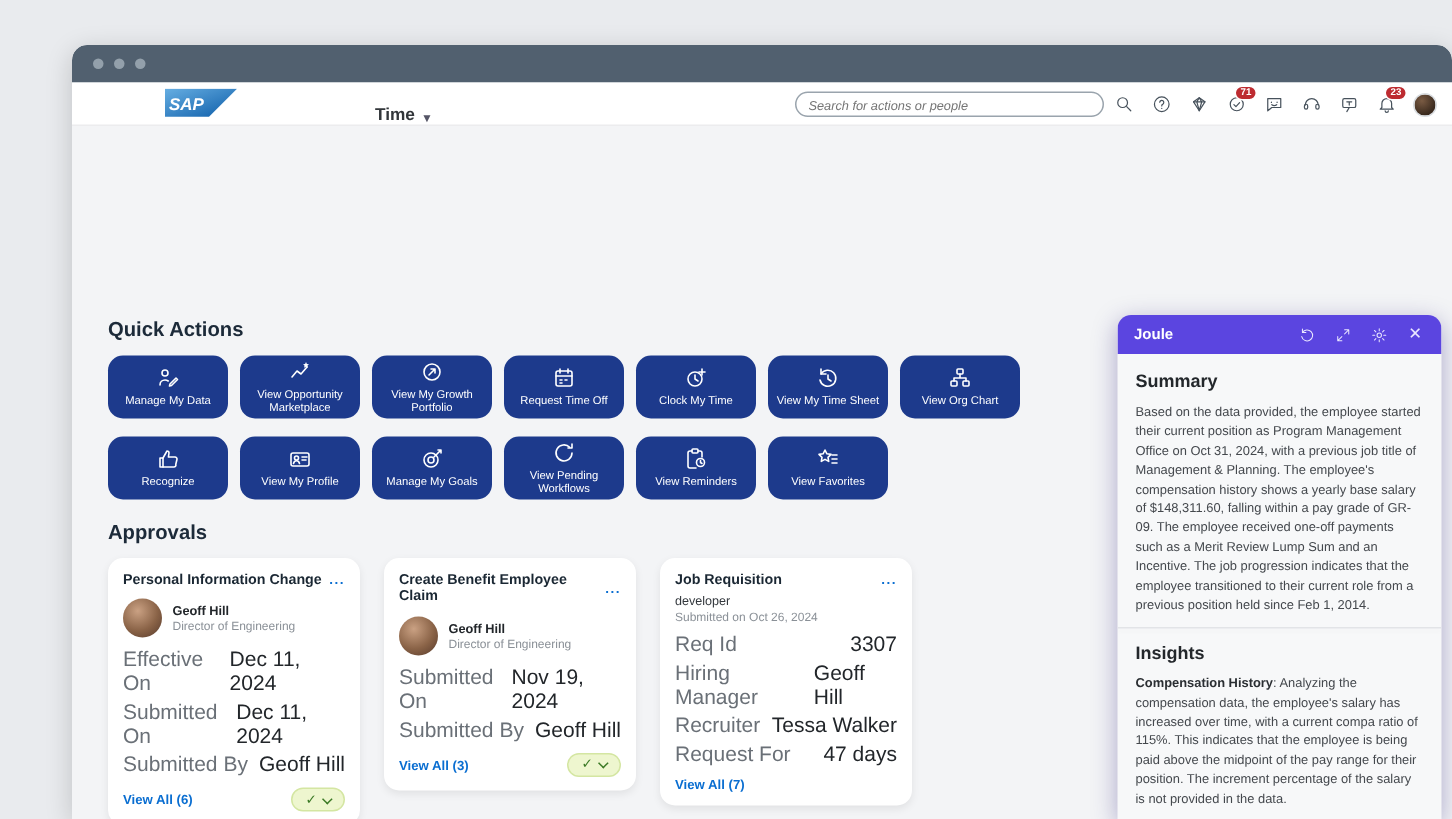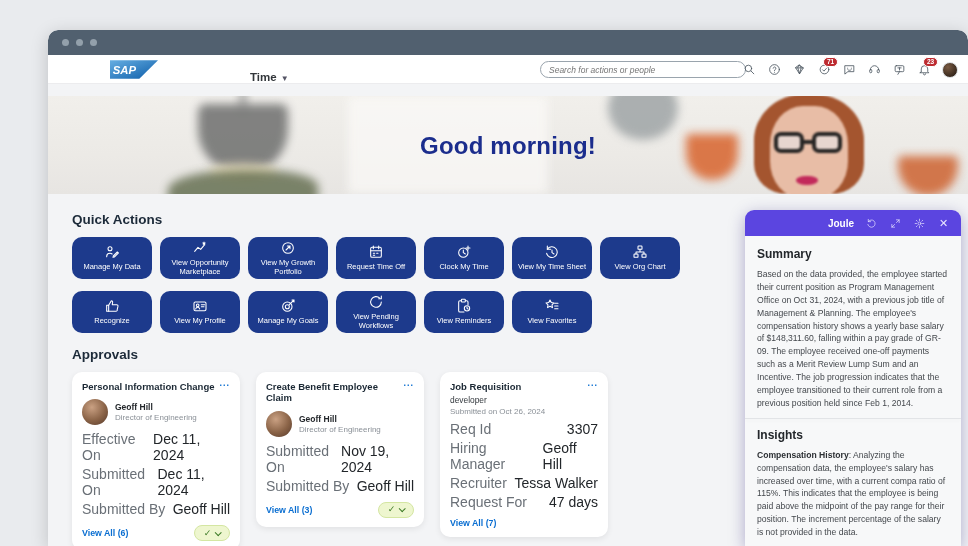--- a/index.html
+++ b/index.html
@@ -17,21 +17,21 @@
             display:flex; align-items:center; padding-left:14px; gap:7px; }
   .chrome .dot { width:7px; height:7px; border-radius:50%; background:#93a0ab; }
 
   
   .topbar { height:29px; background:#ffffff; display:flex; align-items:flex-end;
             padding:0 14px; position:relative; border-bottom:1px solid #ececee; }
   .sap-logo { margin-left:48px; flex:0 0 auto; }
   .nav-home { margin-left:92px; display:flex; align-items:center; gap:4px;
               font-size:11.5px; font-weight:bold; color:#32363a; cursor:pointer; }
   .nav-home .chev { font-size:8px; color:#556; transform:translateY(1px); }
-  .searchbox { position:absolute; left:492px; top:6px; width:206px; height:17px;
+  .searchbox { position:absolute; left:482px; top:6px; width:206px; height:17px;
                border:1px solid #9aa4ad; border-radius:9px; background:#fff;
                display:flex; align-items:center; padding:0 8px; }
   .searchbox input { border:none; outline:none; width:100%; font-size:8.5px;
                      font-style:italic; color:#7a8288; background:transparent;
                      font-family:"Liberation Sans", sans-serif; }
   .tb-icons { position:absolute; right:10px; top:0; height:29px; display:flex;
               align-items:center; gap:11px; }
   .tb-ic { position:relative; width:14px; height:14px; display:flex;
            align-items:center; justify-content:center; cursor:pointer; }
   .tb-ic svg { width:13px; height:13px; stroke:#47525c; fill:none; stroke-width:1.5;
@@ -86,21 +86,21 @@
           display:flex; flex-direction:column; align-items:center; justify-content:center;
           gap:2px; cursor:pointer; flex:0 0 auto; }
   .tile svg { width:16px; height:16px; stroke:#fff; fill:none; stroke-width:1.6;
               stroke-linecap:round; stroke-linejoin:round; }
   .tile-label { font-size:7.5px; text-align:center; line-height:1.25; padding:0 3px; }
 
   .approvals { margin-top:14px; }
   .cards-row { display:flex; gap:16px; align-items:flex-start; }
   .card { background:#fff; border-radius:10px; width:168px;
           box-shadow:0 2px 6px rgba(0,0,0,.08); padding:9px 10px; position:relative; }
-  .card-head { display:flex; justify-content:space-between; align-items:flex-start; }
+  .card-head { display:flex; justify-content:space-between; align-items:center; }
   .card-title { font-size:9.5px; font-weight:bold; color:#1a2733; line-height:1.2; }
   .dots-menu { color:#0a6ed1; font-weight:bold; font-size:9px; letter-spacing:1px;
                cursor:pointer; line-height:.6; }
   .person { display:flex; align-items:center; gap:7px; margin:7px 0 6px; }
   .p-avatar { width:26px; height:26px; border-radius:50%;
               background:radial-gradient(circle at 38% 32%, #caa183 0%, #8a6347 55%, #54382a 100%); }
   .p-name { font-size:8.5px; color:#22262a; font-weight:bold; }
   .p-role { font-size:8px; color:#8a9097; margin-top:1px; }
   .frow { display:flex; justify-content:space-between; font-size:14px; margin:3px 0; }
   .frow .fl { color:#6a7077; }
@@ -121,21 +121,21 @@
                  background:linear-gradient(90deg,#b9b4ae 0 8px,#e8e4de 8px 60px,#cfd3d6 60px 110px,#e8d9c8 110px 126px,#dfe2e4 126px 160px); 
                  box-shadow:0 1px 3px rgba(0,0,0,.15); }
 
   
   .joule { position:absolute; left:745px; top:210px; width:216px; height:336px;
            border-radius:9px 9px 0 0; background:#f7f8f9;
            box-shadow:0 4px 16px rgba(40,30,120,.35); overflow:hidden; z-index:20;
            display:flex; flex-direction:column; }
   .joule-head { height:26px; background:#5b45e0; display:flex; align-items:center;
                 padding:0 11px; flex:0 0 auto; }
-  .joule-title { color:#fff; font-size:10px; font-weight:bold; flex:1;text-align:right; }
+  .joule-title { color:#fff; font-size:10px; font-weight:bold; flex:1; }
   .jh-ic { width:13px; height:13px; margin-left:11px; cursor:pointer; display:flex;
            align-items:center; justify-content:center; }
   .jh-ic svg { width:11px; height:11px; stroke:#e9e6ff; fill:none; stroke-width:1.5;
                stroke-linecap:round; stroke-linejoin:round; }
   .jh-close { color:#e9e6ff; font-size:11px; line-height:1; }
   .joule-body { position:relative; flex:1; padding:9px 12px 0; overflow:hidden; }
   .j-sec-title { font-size:12px; font-weight:bold; color:#23272b; margin:2px 0 7px; }
   .j-p { font-size:8.6px; line-height:1.5; color:#44484d; margin-bottom:8px; }
   .j-div { height:1px; background:#e2e4e7; margin:6px -12px 9px;
            box-shadow:0 2px 3px rgba(0,0,0,.04); }
@@ -224,41 +224,20 @@
           <svg viewBox="0 0 24 24">
               <path d="M6 16v-5a6 6 0 0 1 12 0v5l2 2H4z"></path>
               <path d="M10 20a2 2 0 0 0 4 0"></path>
             </svg>
           <span class="badge">23</span>
         </div>
         <div class="avatar-top"></div>
       </div>
     </div>
 
-    <div class="hero">
-      <div class="blob win-light"></div>
-      <div class="blob lamp-cord"></div>
-      <div class="blob lamp-shade"></div>
-      <div class="blob lamp-glow"></div>
-      <div class="blob plant"></div>
-      <div class="blob ceil-sphere"></div>
-      <div class="blob orange-lamp"></div>
-      <div class="blob orange-lamp2"></div>
-      <div class="face">
-        <div class="hair"></div>
-          <div class="skin"></div>
-        <div class="glasses">
-            <div class="lens"></div>
-            <div class="lens l2"></div>
-            <div class="bridge"></div>
-          </div>
-        <div class="lips"></div>
-      </div>
-      <div class="greeting">Good morning!</div>
-    </div>
 
     <div class="content">
 
       <div class="sec-title">Quick Actions</div>
 
       <div class="tiles-row">
         <div class="tile">
           <svg viewBox="0 0 24 24">
               <circle cx="9" cy="7" r="3"></circle>
               <path d="M4 19c0-3 2.2-5 5-5 1.2 0 2.3.4 3.2 1"></path>

